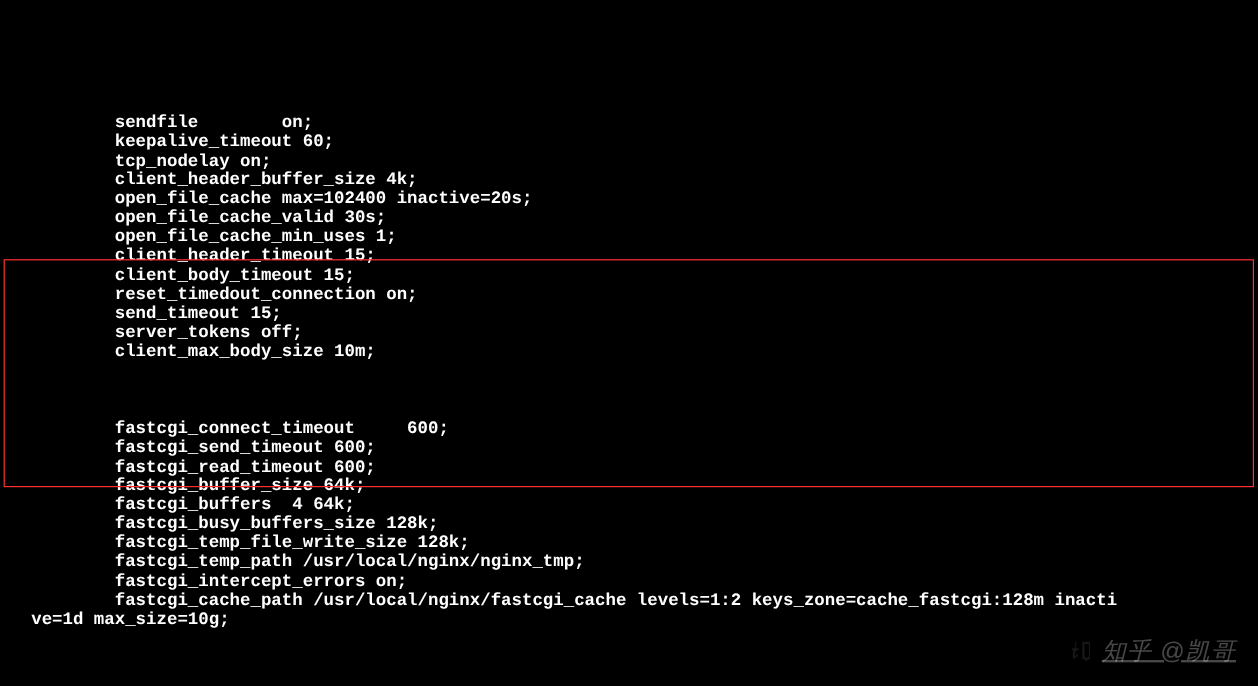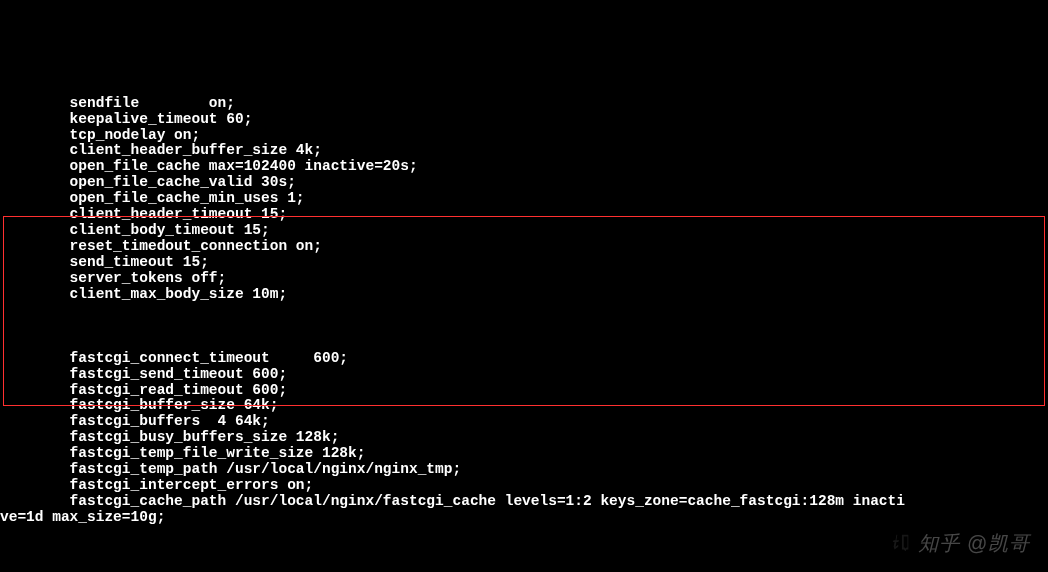--- a/index.html
+++ b/index.html
@@ -14,39 +14,41 @@
       height: 572px;
       overflow: hidden;
       position: relative;
       white-space: pre;
     }
     .terminal {
       padding: 0;
     }
     .line {
       display: block;
+      padding-left: 26px;
     }
     .highlight-box {
       position: absolute;
       border: 1.5px solid #ff3030;
       pointer-events: none;
     }
     .watermark {
       position: absolute;
       right: 18px;
       bottom: 18px;
       color: rgba(255,255,255,0.28);
       font-family: "Microsoft YaHei", "PingFang SC", sans-serif;
       font-size: 20px;
       font-weight: normal;
       font-style: italic;
       letter-spacing: 1px;
       display: flex;
       align-items: center;
       gap: 6px;
+      text-decoration: underline;
     }
     .watermark svg {
       width: 22px;
       height: 22px;
       opacity: 0.3;
     }
   </style>
 </head>
 <body>
 

